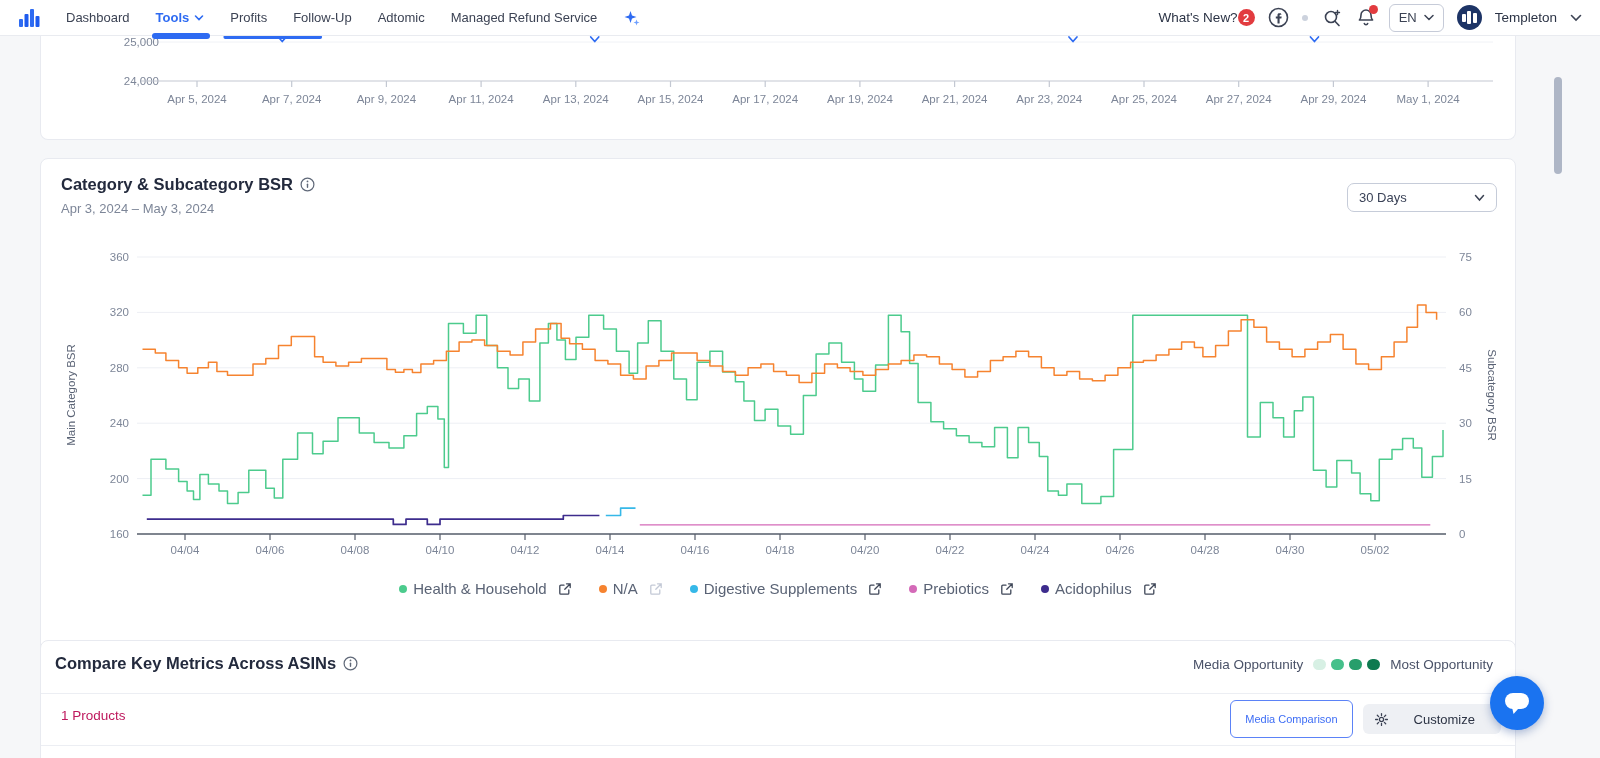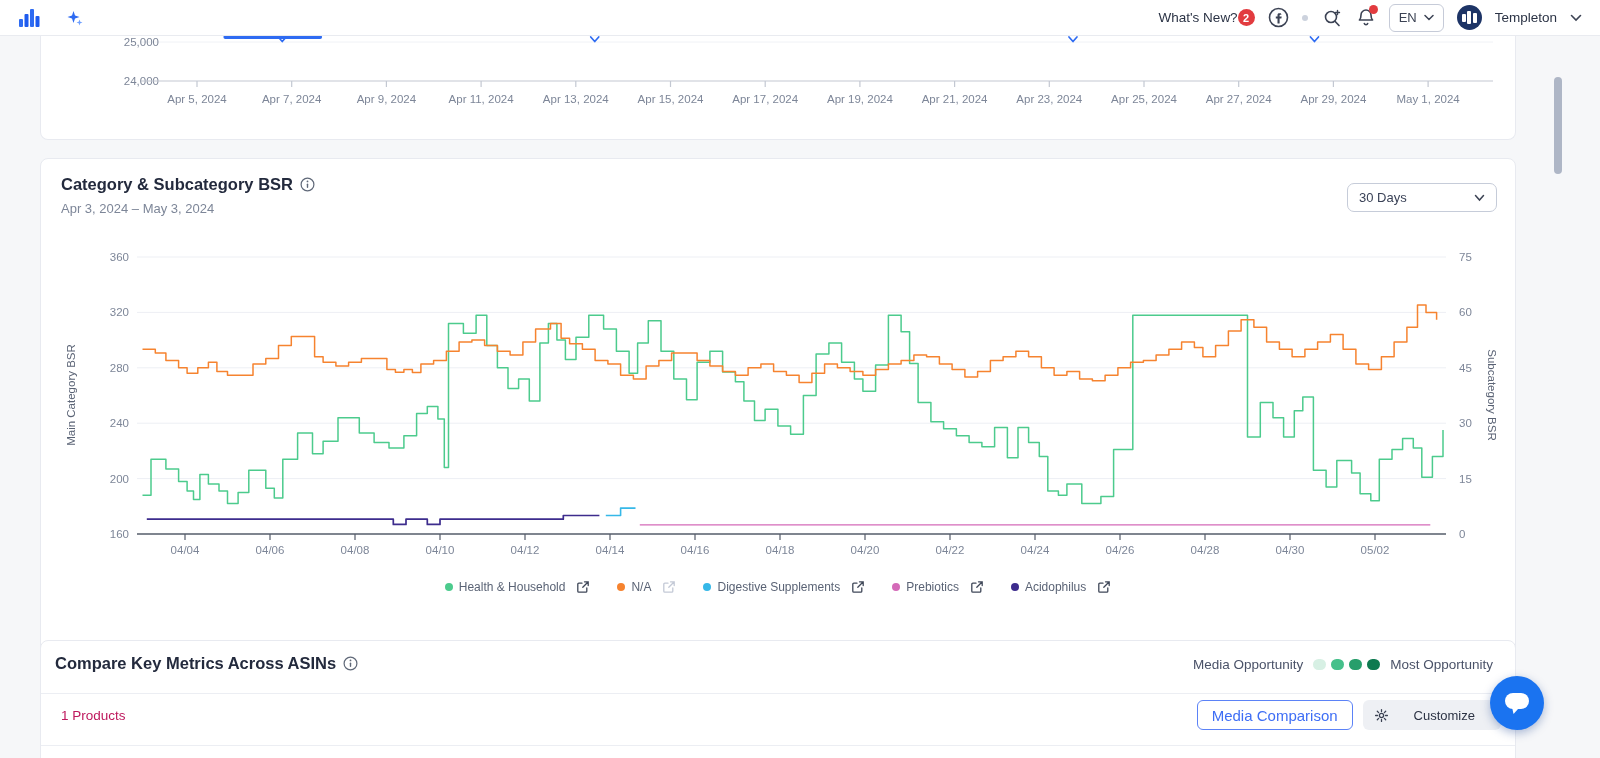--- a/index.html
+++ b/index.html
@@ -39,35 +39,35 @@
   .card-title{font-size:16.5px;font-weight:700;color:#232a3d;display:flex;align-items:center;gap:7px}
   #bsr-header{position:absolute;left:20px;top:16px}
   #bsr-subtitle{font-size:13px;color:#7d8698;margin-top:7px}
   .info-ic{display:inline-flex}
   #period-select{position:absolute;right:18px;top:24px;width:150px;height:29px;border:1px solid #c6ccd9;
         border-radius:7px;display:flex;align-items:center;justify-content:space-between;
         padding:0 11px;font-size:13px;color:#3a4257;box-sizing:border-box;background:#fff}
 
   #bsr-svg{position:absolute;left:0;top:78px}
   #bsr-legend{position:absolute;left:0;right:0;top:421px;display:flex;justify-content:center;gap:27px}
-  .lg-item{display:flex;align-items:center;gap:6px;font-size:12px;color:#5a6375}
+  .lg-item{display:flex;align-items:center;gap:6px;font-size:15px;color:#5a6375}
   .lg-dot{width:8px;height:8px;border-radius:50%}
   .lg-link{margin-left:5px;display:inline-flex}
 
   
   #compare-header{position:absolute;left:14px;top:13px}
   #opp-scale{position:absolute;right:22px;top:16px;display:flex;align-items:center;gap:10px;
         font-size:13.5px;color:#4a5268}
   #opp-dots{display:flex;align-items:center;gap:5px}
   .opp-dot{width:13px;height:11px;border-radius:6px}
   .divider{position:absolute;left:0;right:0;border-top:1px solid #eceef3}
   #products-count{position:absolute;left:20px;top:67px;font-size:13.5px;color:#be185d}
   #compare-actions{position:absolute;right:14px;top:59px;display:flex;gap:10px;align-items:center}
-  #media-comparison-btn{height:30px;border:1px solid #5b82f7;border-radius:6px;background:#fff;
-        color:#3e6ef5;font-size:15px;padding:0 14px;display:flex;align-items:center;font-family:inherit}
+  #media-comparison-btn{height:38px;border:1px solid #5b82f7;border-radius:6px;background:#fff;
+        color:#3e6ef5;font-size:11px;padding:0 14px;display:flex;align-items:center;font-family:inherit}
   #customize-btn{height:30px;background:#eef0f4;border-radius:6px;padding:0 26px 0 11px;display:flex;
         align-items:center;gap:25px;font-size:13px;color:#2c3344}
 
   
   #chat-btn{position:absolute;left:1490px;top:676px;width:54px;height:54px;border-radius:50%;
         background:#1a73f0;z-index:30;display:flex;align-items:center;justify-content:center;
         box-shadow:0 3px 10px rgba(20,60,140,.35)}
   #scroll-thumb{position:absolute;left:1554px;top:77px;width:8px;height:97px;border-radius:4px;
         background:#aeb6c6;z-index:25}
 </style>
@@ -75,20 +75,43 @@
 <body>
 
 <div class="nav">
   <div class="nav-left">
     <svg width="22" height="22" viewBox="0 0 22 22">
       <rect x="1" y="12" width="4" height="8" rx="1" fill="#2e6bf2"></rect>
       <rect x="6.5" y="7" width="4" height="13" rx="1" fill="#1e5bee"></rect>
       <rect x="12" y="2" width="4" height="18" rx="1" fill="#2e6bf2"></rect>
       <rect x="17.5" y="9" width="4" height="11" rx="1" fill="#1e5bee"></rect>
     </svg>
+    <div style="display:flex;align-items:center;gap:26px">
+        <div class="nav-item">
+          <span>Dashboard</span>
+        </div>
+        <div class="nav-item active">
+          <span>Tools</span>
+          <svg width="10" height="8" viewBox="0 0 10 8">
+            <path d="M1.5 2L5 5.5L8.5 2" fill="none" stroke="#2e6bf2" stroke-width="1.6" stroke-linecap="round"></path>
+          </svg>
+        </div>
+        <div class="nav-item">
+          <span>Profits</span>
+        </div>
+        <div class="nav-item">
+          <span>Follow-Up</span>
+        </div>
+        <div class="nav-item">
+          <span>Adtomic</span>
+        </div>
+        <div class="nav-item">
+          <span>Managed Refund Service</span>
+        </div>
+      </div>
     <svg width="18" height="18" viewBox="0 0 18 18">
       <path d="M7.5 2l1.5 4.5L13.5 8 9 9.5 7.5 14 6 9.5 1.5 8 6 6.5z" fill="#2e6bf2"></path>
       <path d="M13.5 10.5l.8 2.2 2.2.8-2.2.8-.8 2.2-.8-2.2-2.2-.8 2.2-.8z" fill="#6fa0ff"></path>
     </svg>
   </div>
   <div class="nav-right">
     <div class="whats-new">
       <span>What's New?</span>
       <span class="badge">2</span>
     </div>

